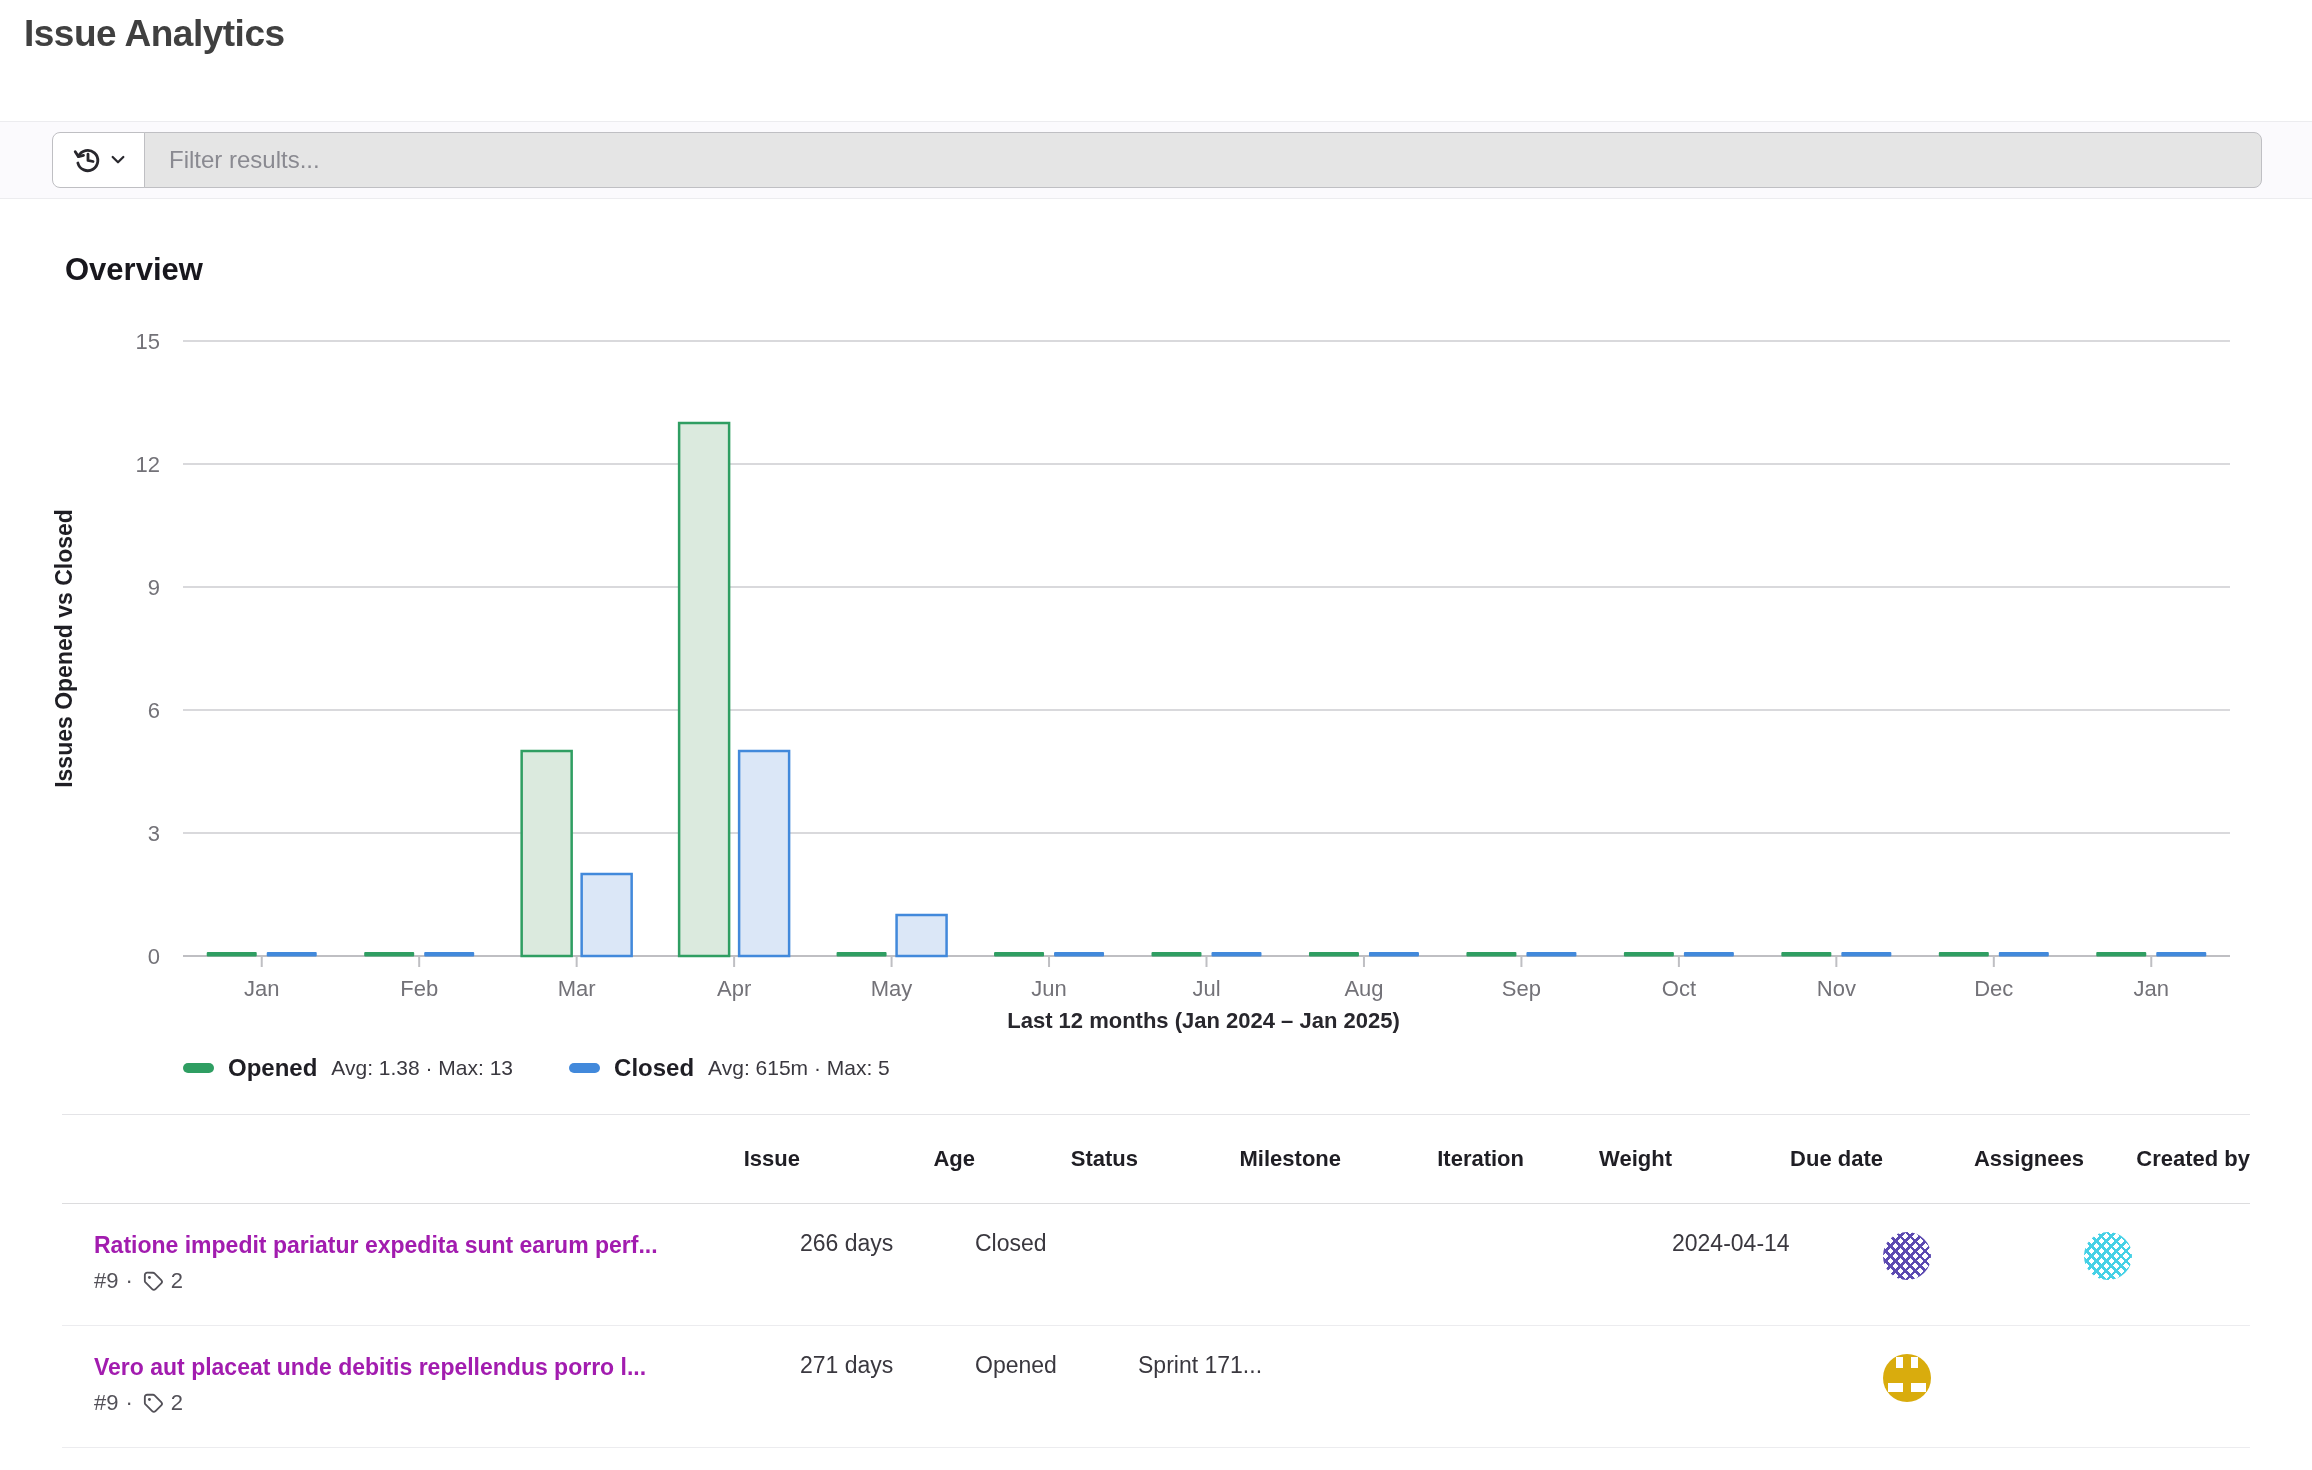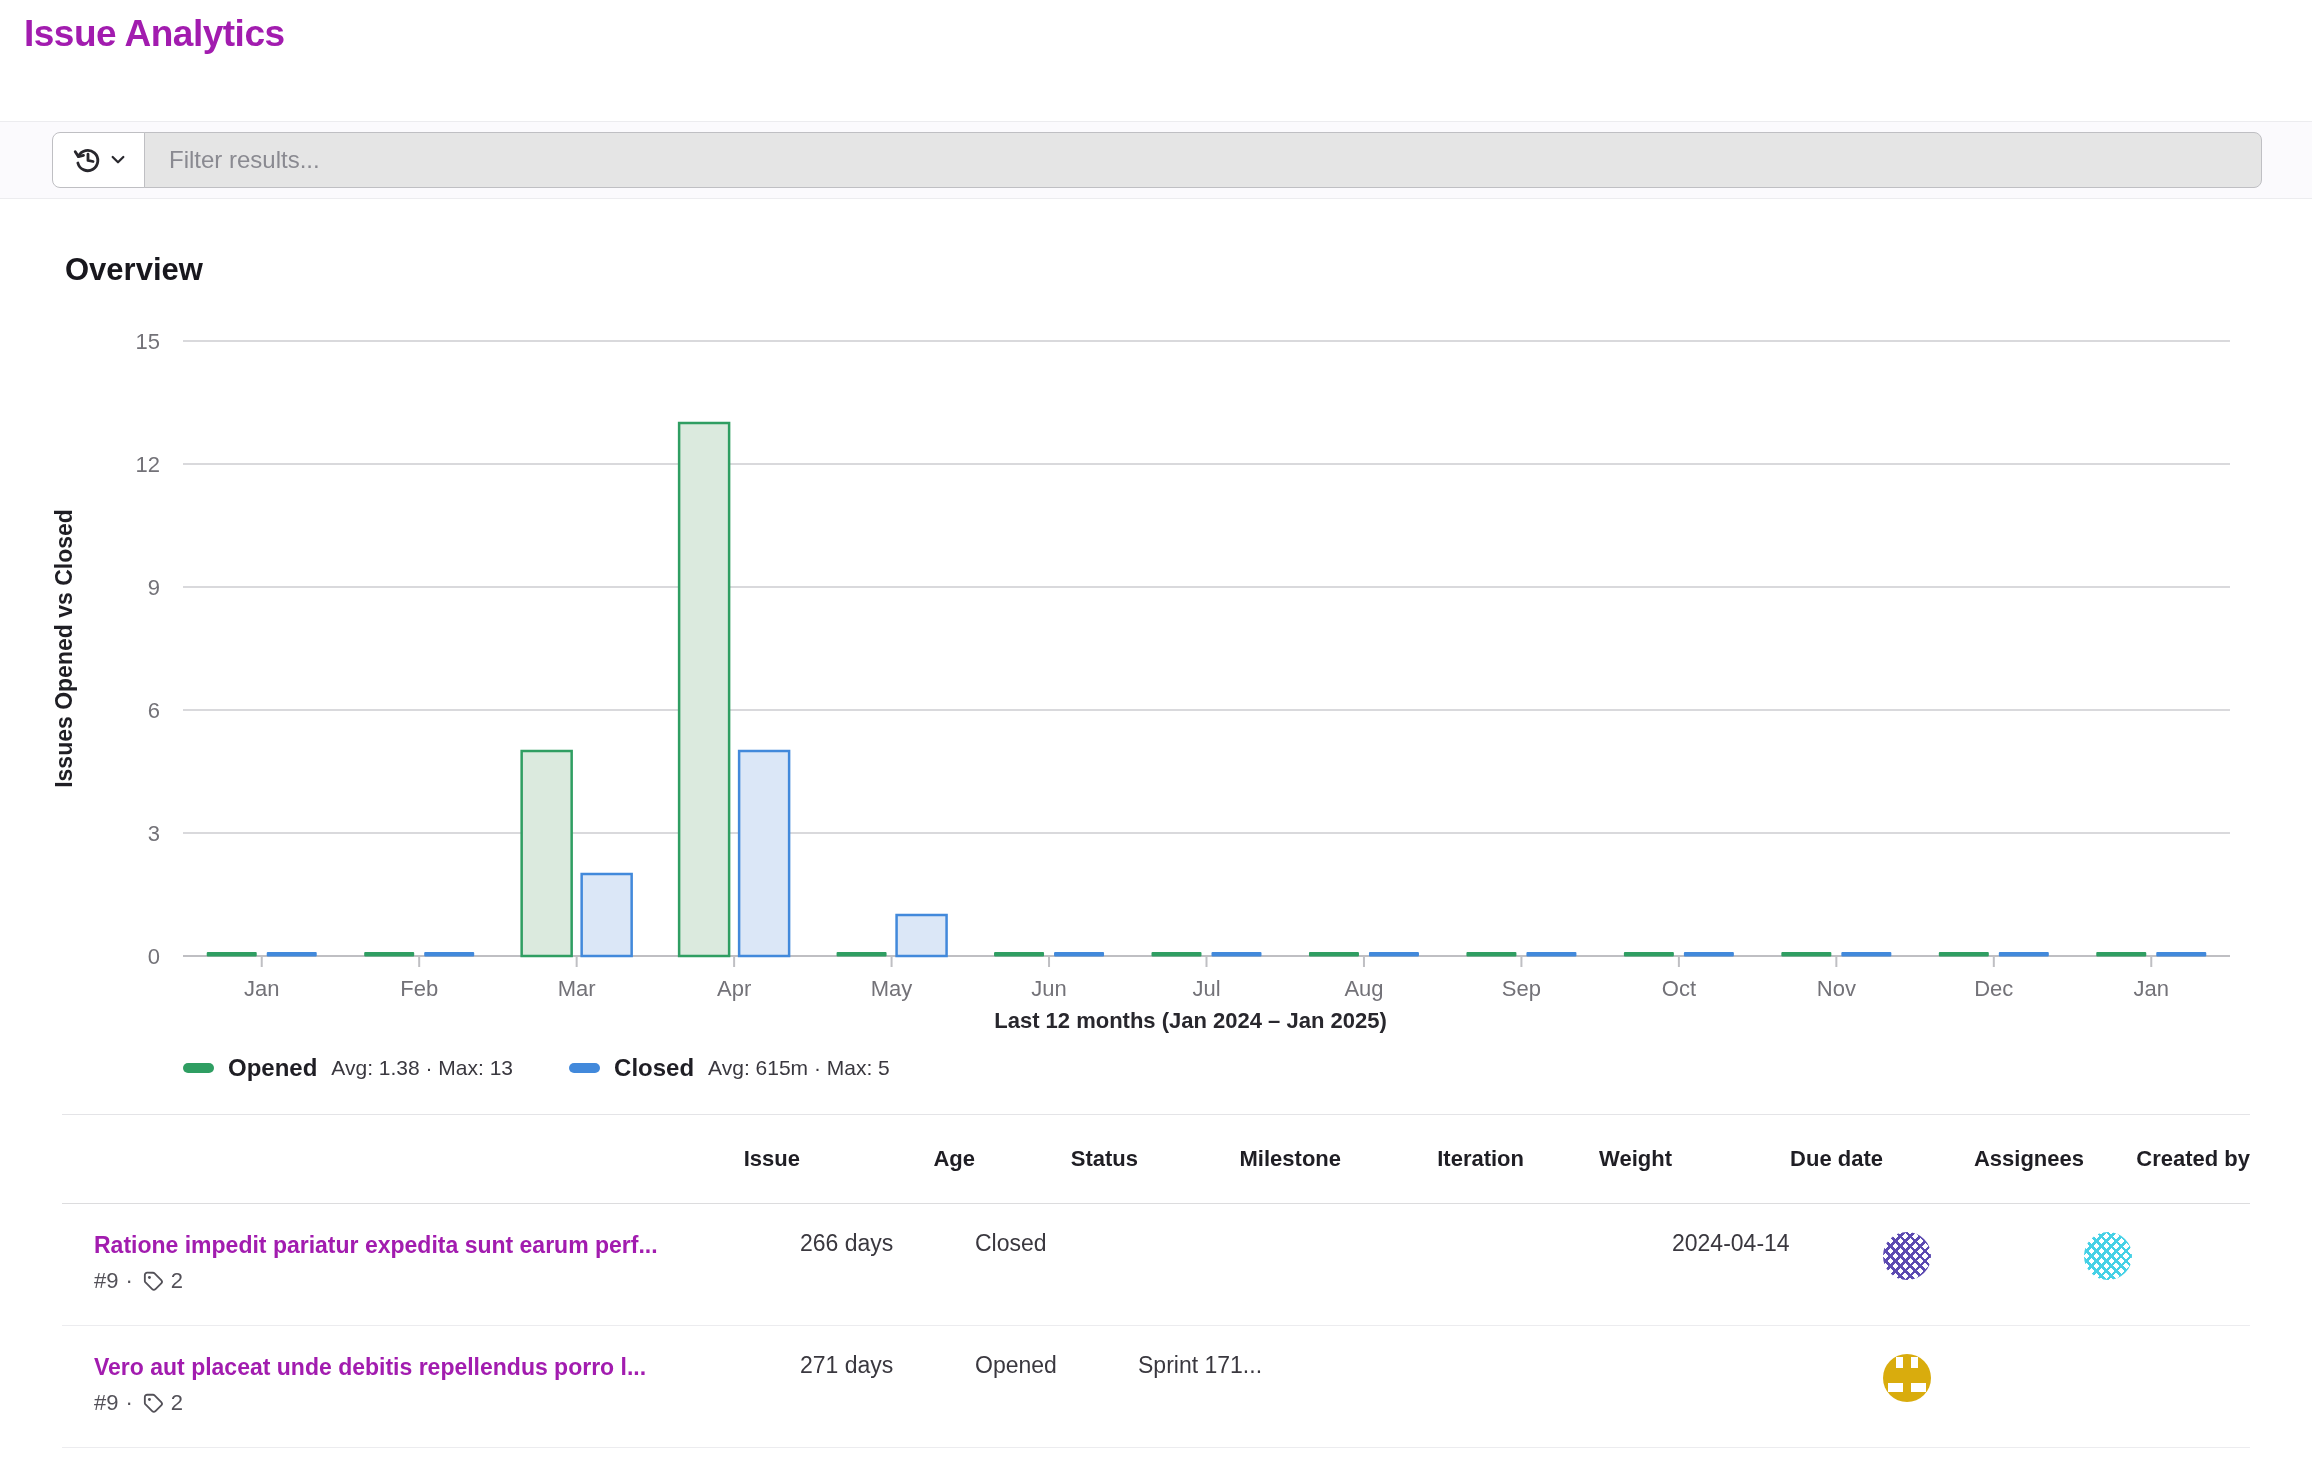--- a/index.html
+++ b/index.html
@@ -1,40 +1,40 @@
 <!DOCTYPE html>
 <html><head>
 <meta charset="utf-8">
 <style>
   * { margin:0; padding:0; box-sizing:border-box; }
   html,body { width:2312px; height:1470px; background:#fff; overflow:hidden;
     font-family:"Liberation Sans","DejaVu Sans",sans-serif; color:#28272d; }
 
   
-  .page-title { font-size:37px; font-weight:700; color:#a21caf; margin:12px 0 0 24px; line-height:44px; letter-spacing:-0.5px; }
+  .page-title { font-size:37px; font-weight:700; color:#404040; margin:12px 0 0 24px; line-height:44px; letter-spacing:-0.5px; }
 
   
   .filter-section { margin-top:65px; height:78px; background:#fbfafd;
     border-top:1px solid #ececef; border-bottom:1px solid #ececef;
     display:flex; align-items:center; padding:0 50px 0 52px; }
   .filter-group { display:flex; width:100%; height:56px; }
   .history-btn { width:93px; height:56px; background:#fff; border:1px solid #bfbfc3;
     border-radius:8px 0 0 8px; display:flex; align-items:center; justify-content:center; gap:8px; cursor:pointer; }
   .filter-input { flex:1; height:56px; background:#e5e5e5; border:1px solid #bfbfc3; margin-left:-1px;
     border-radius:0 8px 8px 0; font-size:24px; padding:0 24px; color:#28272d;
     font-family:"Liberation Sans","DejaVu Sans",sans-serif; }
   .filter-input::placeholder { color:#8a8a91; }
 
   
   .overview-heading { font-size:31px; font-weight:700; color:#18171d; margin:53px 8px 0 65px; line-height:36px; }
 
   
   .chart-wrapper { position:relative; margin-top:22px; height:800px; width:2312px; }
   .chart-wrapper svg text { font-family:"Liberation Sans","DejaVu Sans",sans-serif; }
-  .axis-title { position:absolute; left:167px; top:698px; width:2047px; text-align:center;
+  .axis-title { position:absolute; left:180px; top:698px; width:2047px; text-align:center;
     font-size:22px; font-weight:700; color:#28272d; line-height:26px; }
   .legend { position:absolute; left:183px; top:744px; display:flex; align-items:center; gap:56px; }
   .legend-item { display:flex; align-items:center; gap:14px; cursor:pointer; }
   .legend-swatch { width:31px; height:10px; border-radius:5px; display:inline-block; }
   .legend-name { font-size:24px; font-weight:700; color:#1f1e24; }
   .legend-stats { font-size:21px; color:#3a383f; }
 
   
   .issues-table { margin:4px 62px 0 62px; }
   .trow, .thead-row { display:grid;

